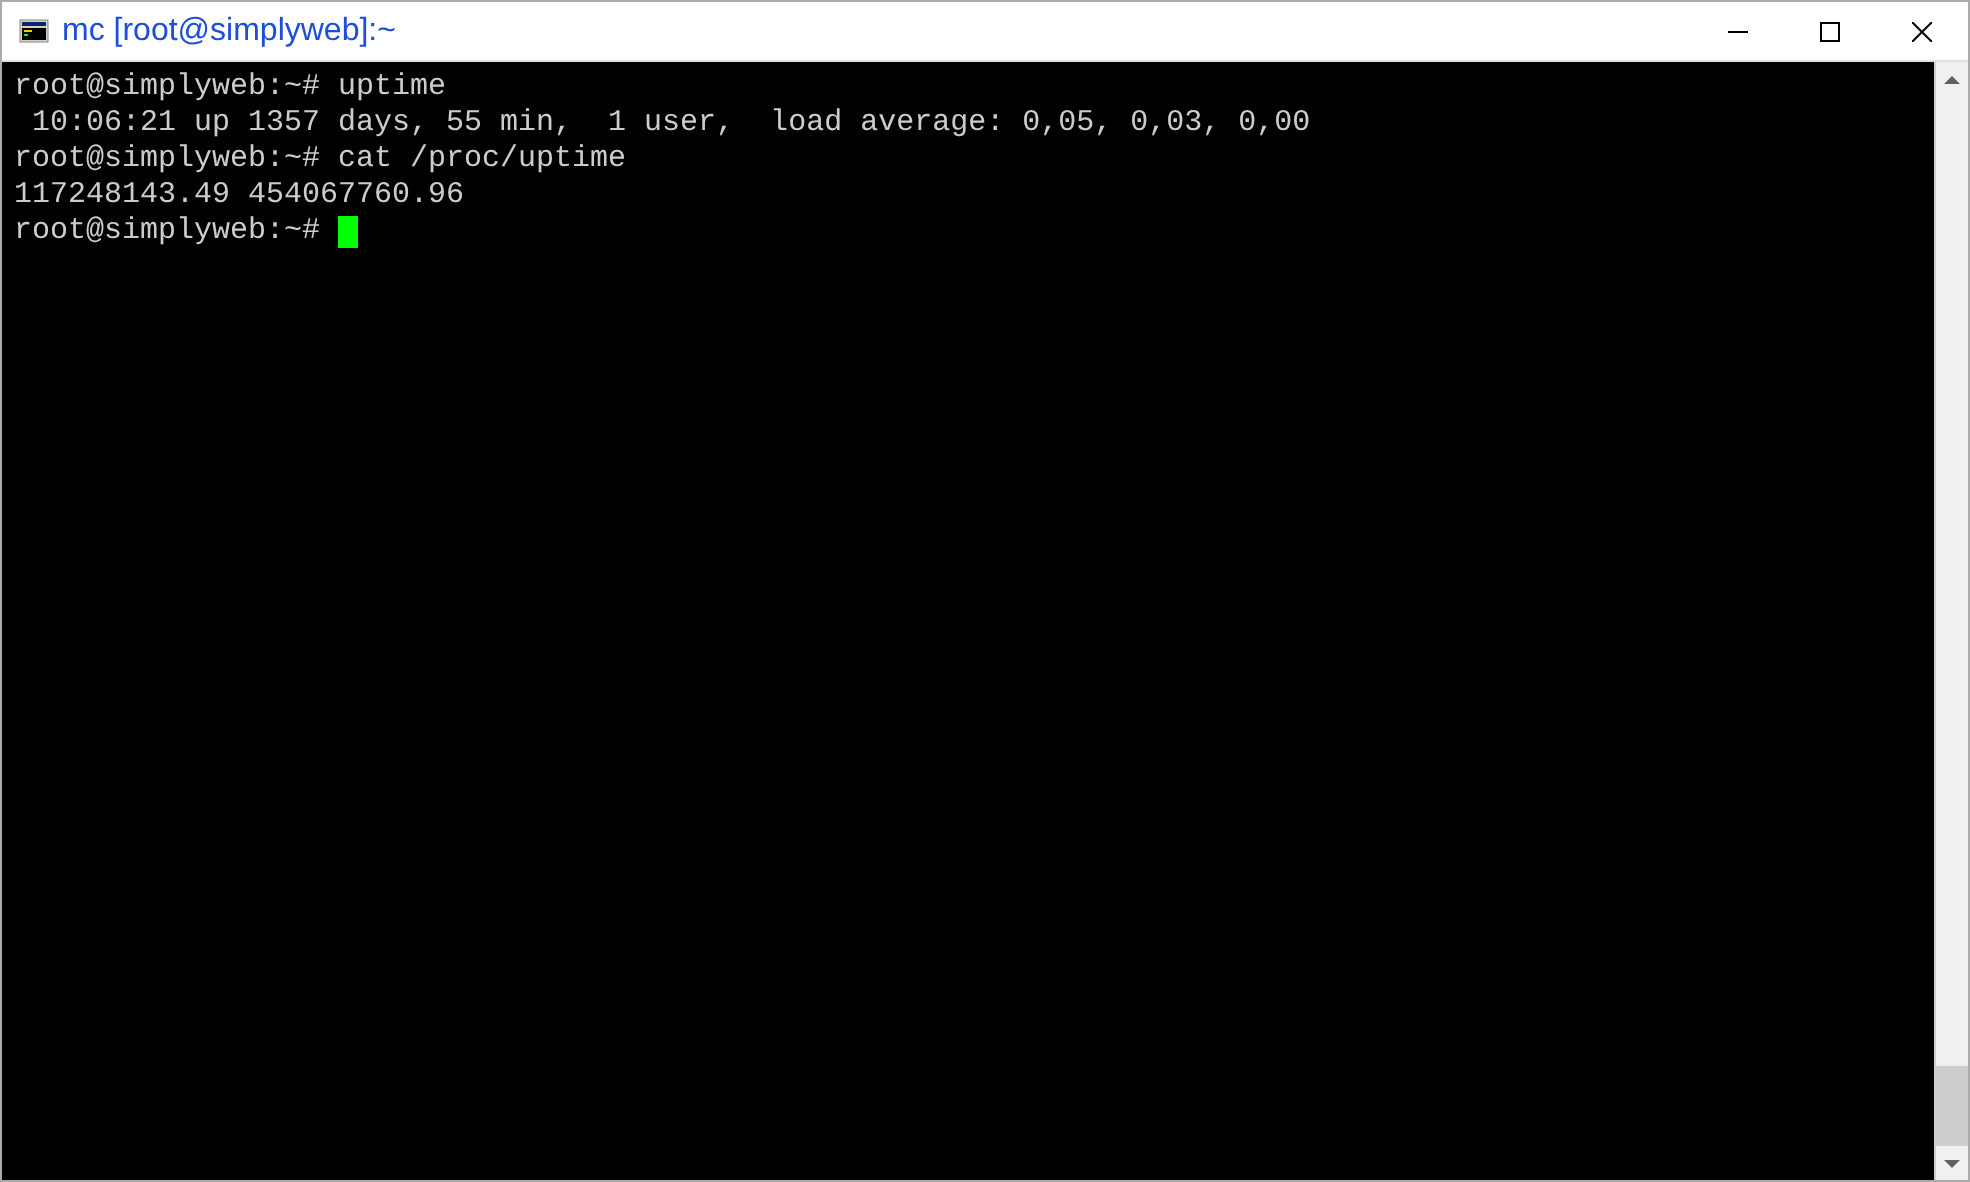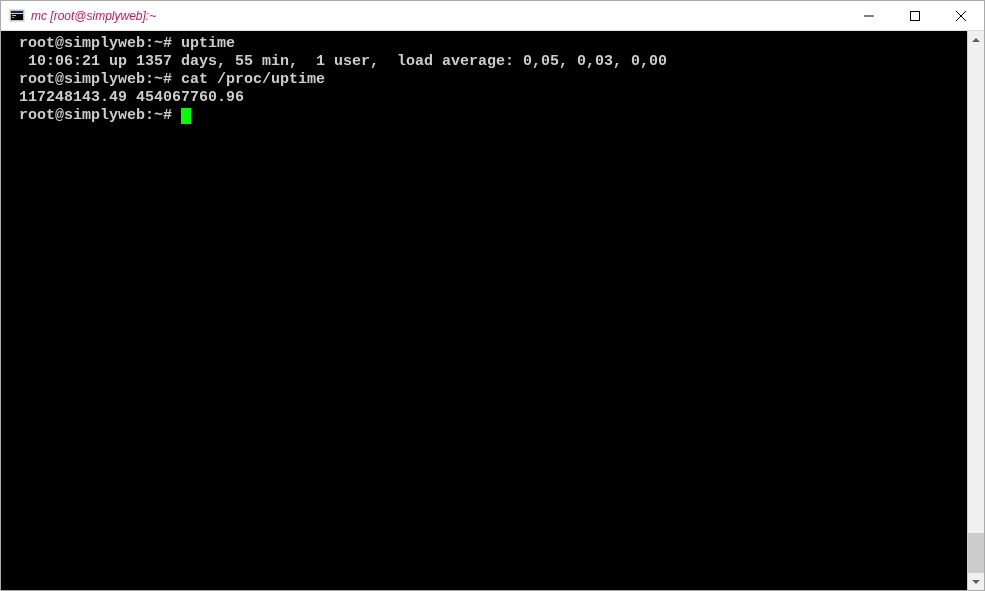--- a/index.html
+++ b/index.html
@@ -32,24 +32,23 @@
     }
     .titlebar-icon {
       width: 16px;
       height: 16px;
       margin-right: 6px;
       display: flex;
       align-items: center;
       justify-content: center;
     }
     .titlebar-title {
-      font-size: 12px;
-      color: #be185d;
+      font-size: 16px;
+      color: #1d4ed8;
       flex: 1;
-      font-style: italic;
     }
     .titlebar-controls {
       display: flex;
       height: 100%;
     }
     .titlebar-btn {
       width: 46px;
       height: 100%;
       display: flex;
       align-items: center;
@@ -58,28 +57,27 @@
       color: #000000;
     }
     .terminal-area {
       flex: 1;
       display: flex;
       overflow: hidden;
     }
     .terminal {
       flex: 1;
       background: #000000;
-      padding: 4px 18px;
+      padding: 4px 6px;
       font-family: "Consolas", "Courier New", monospace;
       font-size: 15px;
       line-height: 18px;
       color: #cccccc;
       overflow: hidden;
       white-space: pre;
-      font-weight: bold;
     }
     .scrollbar {
       width: 17px;
       background: #f0f0f0;
       display: flex;
       flex-direction: column;
       border-left: 1px solid #d0d0d0;
     }
     .scroll-arrow {
       height: 17px;

